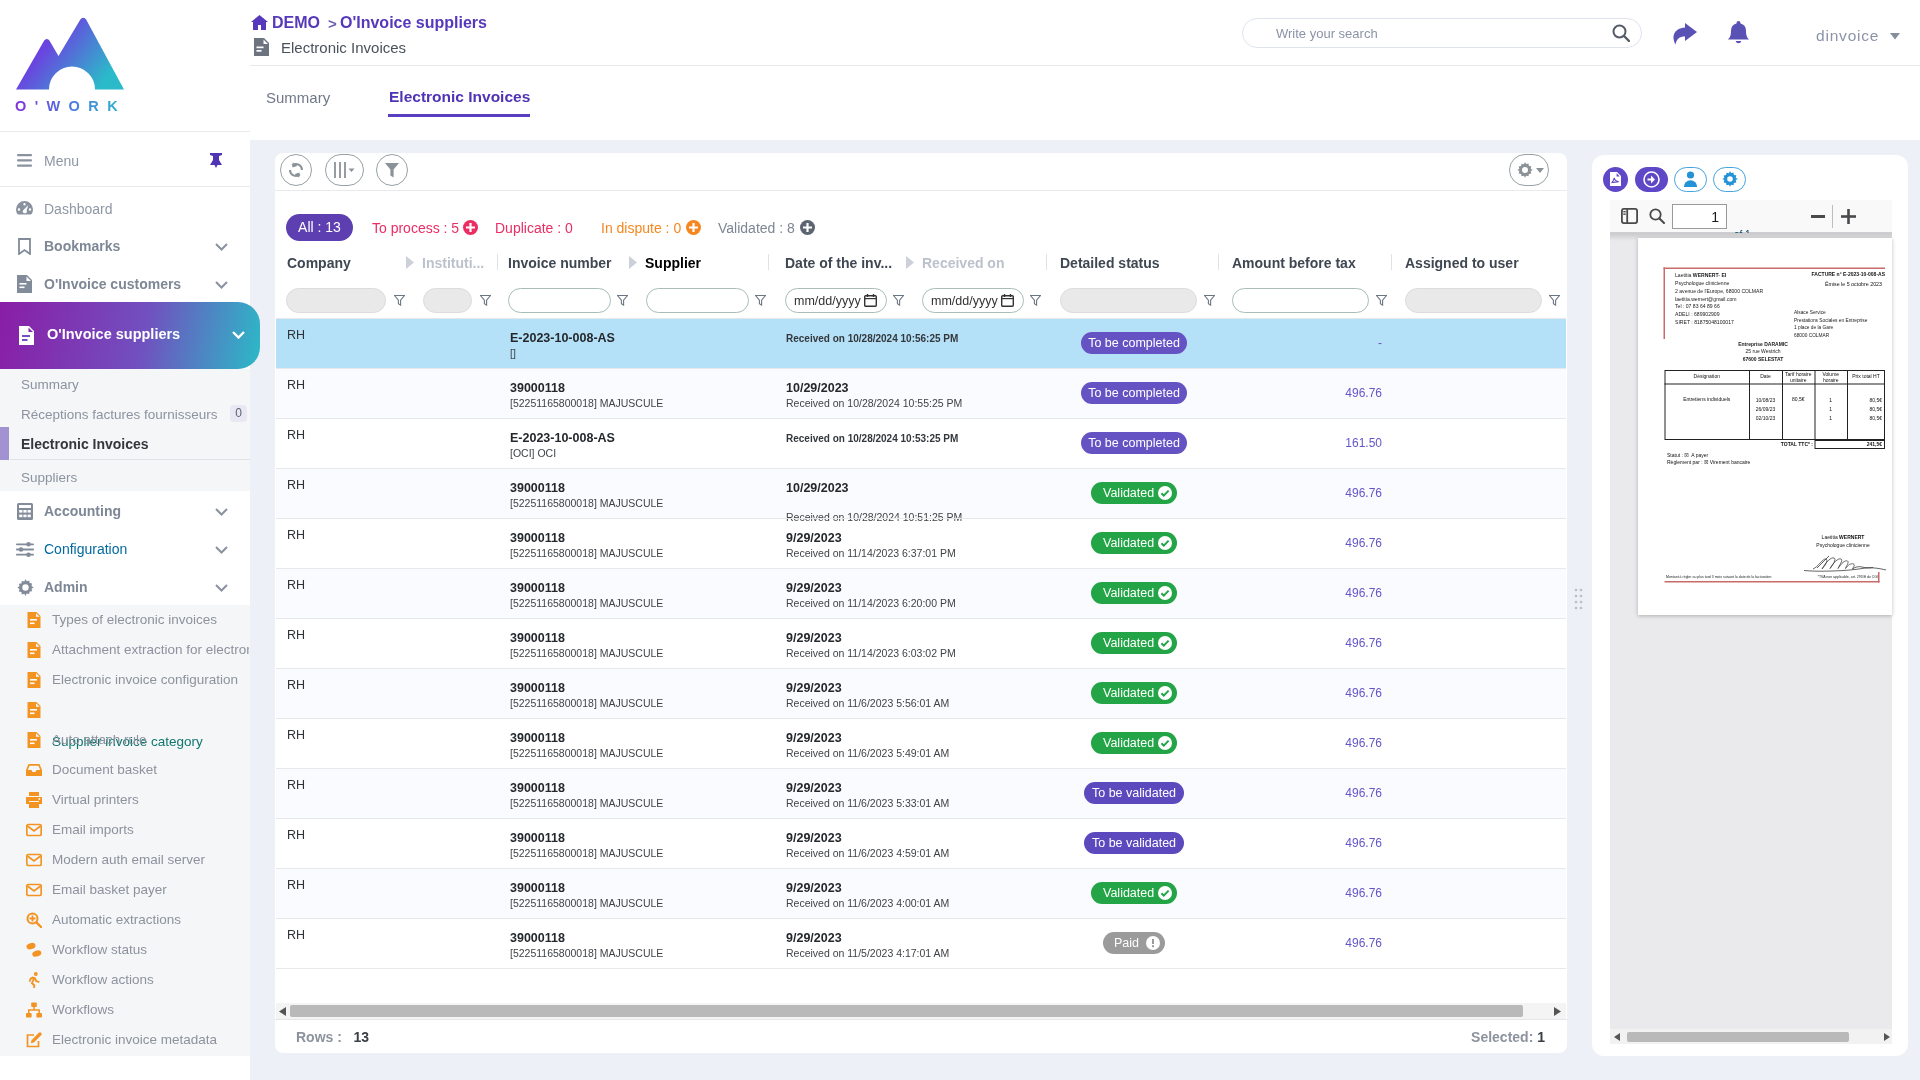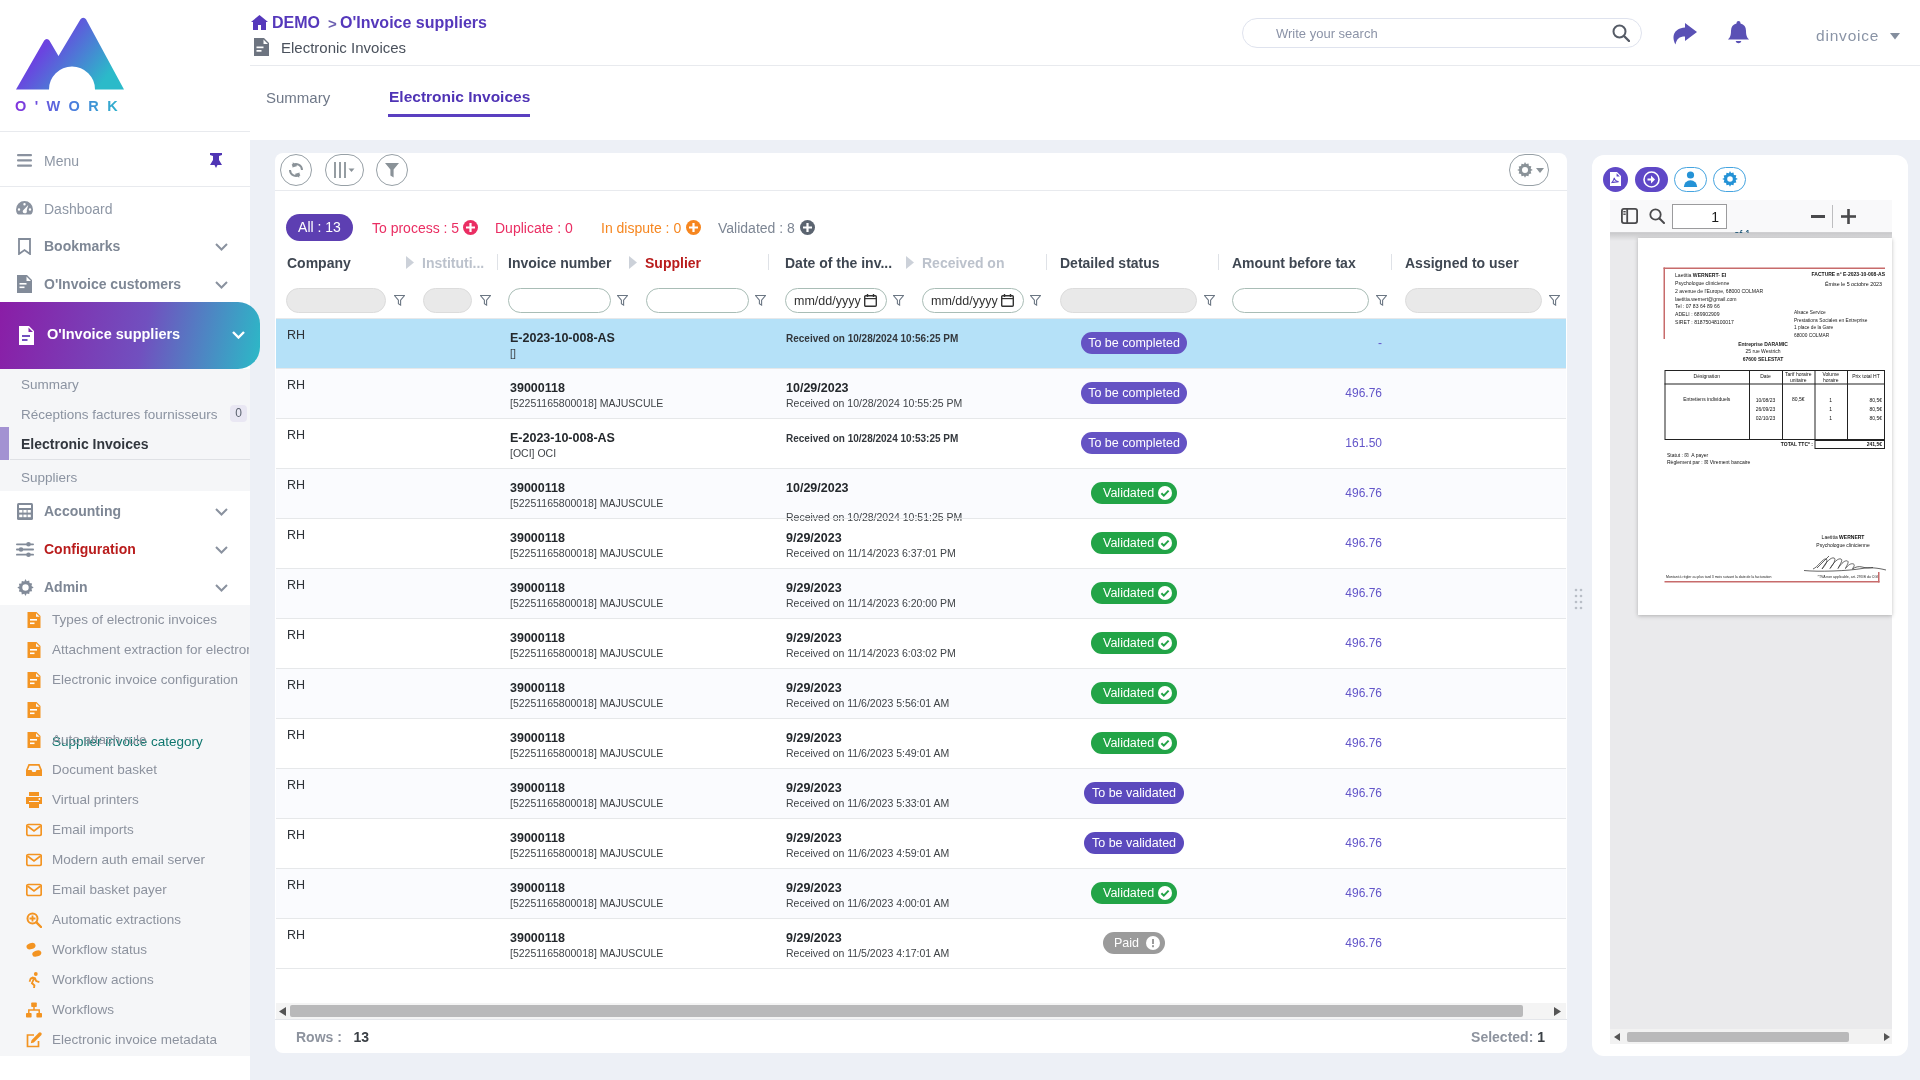--- a/index.html
+++ b/index.html
@@ -109,21 +109,21 @@
 <svg class="abs" style="left:16px; top:542px;" width="18" height="15" viewBox="0 0 18 15">
     <g fill="#828b99">
       <rect x="0" y="1.4" width="18" height="1.8" rx=".9"></rect>
       <rect x="0" y="6.6" width="18" height="1.8" rx=".9"></rect>
       <rect x="0" y="11.8" width="18" height="1.8" rx=".9"></rect>
       <circle cx="12.5" cy="2.3" r="2.3"></circle>
       <circle cx="5" cy="7.5" r="2.3"></circle>
       <circle cx="12.5" cy="12.7" r="2.3"></circle>
     </g>
   </svg>
-<div class="abs" style="left:44px; top:541px; font-size:14px; font-weight:bold; color:#b91c1c;">Configuration</div>
+<div class="abs" style="left:44px; top:541px; font-size:14px; font-weight:normal; color:#0369a1;">Configuration</div>
 <svg class="abs" style="left:215px; top:546px;" width="13" height="8" viewBox="0 0 13 8">
     <path fill="none" stroke="#8a929f" stroke-width="2" d="M1 1 l5.5 5.5 L12 1"></path>
   </svg>
 
 <svg class="abs" style="left:17px; top:579px;" width="17" height="17" viewBox="0 0 17 17">
     <path fill="#828b99" d="M8.5 0 l1.2 2.2 2.5-.6 .4 2.5 2.5.4 -.6 2.5 L16.7 8.5 l-2.2 1.2 .6 2.5 -2.5.4 -.4 2.5 -2.5-.6 L8.5 17 l-1.2-2.2 -2.5.6 -.4-2.5 -2.5-.4 .6-2.5 L.3 8.5 l2.2-1.2 -.6-2.5 2.5-.4 .4-2.5 2.5.6 Z M8.5 5.3 a3.2 3.2 0 1 0 0 6.4 a3.2 3.2 0 0 0 0-6.4 Z"></path>
   </svg>
 <div class="abs" style="left:44px; top:579px; font-size:14px; font-weight:bold; color:#7e8795;">Admin</div>
 <svg class="abs" style="left:215px; top:584px;" width="13" height="8" viewBox="0 0 13 8">
     <path fill="none" stroke="#8a929f" stroke-width="2" d="M1 1 l5.5 5.5 L12 1"></path>
@@ -308,21 +308,21 @@
 <div class="abs" style="left:287px; top:255px; font-size:14px; font-weight:bold; color:#3f4752; white-space:nowrap;">Company</div>
 <svg class="abs" style="left:405px; top:256px;" width="10" height="13" viewBox="0 0 10 13">
     <path fill="#ccd1d9" d="M1 0 L9 6.5 L1 13 Z"></path>
   </svg>
 <div class="abs" style="left:422px; top:255px; font-size:14px; font-weight:bold; color:#bcc2cc; white-space:nowrap;">Instituti...</div>
 <div class="abs" style="left:497px; top:254px; width:1px; height:16px; background:#dfe2e7;"></div>
 <div class="abs" style="left:508px; top:255px; font-size:14px; font-weight:bold; color:#3f4752; white-space:nowrap;">Invoice number</div>
 <svg class="abs" style="left:628px; top:256px;" width="10" height="13" viewBox="0 0 10 13">
     <path fill="#ccd1d9" d="M1 0 L9 6.5 L1 13 Z"></path>
   </svg>
-<div class="abs" style="left:645px; top:255px; font-size:14px; font-weight:bold; color:#b91c1c; white-space:nowrap;">Supplier</div>
+<div class="abs" style="left:645px; top:255px; font-size:14px; font-weight:bold; color:#000000; white-space:nowrap;">Supplier</div>
 <div class="abs" style="left:768px; top:254px; width:1px; height:16px; background:#dfe2e7;"></div>
 <div class="abs" style="left:785px; top:255px; font-size:14px; font-weight:bold; color:#3f4752; white-space:nowrap;">Date of the inv...</div>
 <svg class="abs" style="left:905px; top:256px;" width="10" height="13" viewBox="0 0 10 13">
     <path fill="#ccd1d9" d="M1 0 L9 6.5 L1 13 Z"></path>
   </svg>
 <div class="abs" style="left:922px; top:255px; font-size:14px; font-weight:bold; color:#bcc2cc; white-space:nowrap;">Received on</div>
 <div class="abs" style="left:1046px; top:254px; width:1px; height:16px; background:#dfe2e7;"></div>
 <div class="abs" style="left:1060px; top:255px; font-size:14px; font-weight:bold; color:#3f4752; white-space:nowrap;">Detailed status</div>
 <div class="abs" style="left:1218px; top:254px; width:1px; height:16px; background:#dfe2e7;"></div>
 <div class="abs" style="left:1232px; top:255px; font-size:14px; font-weight:bold; color:#3f4752; white-space:nowrap;">Amount before tax</div>

